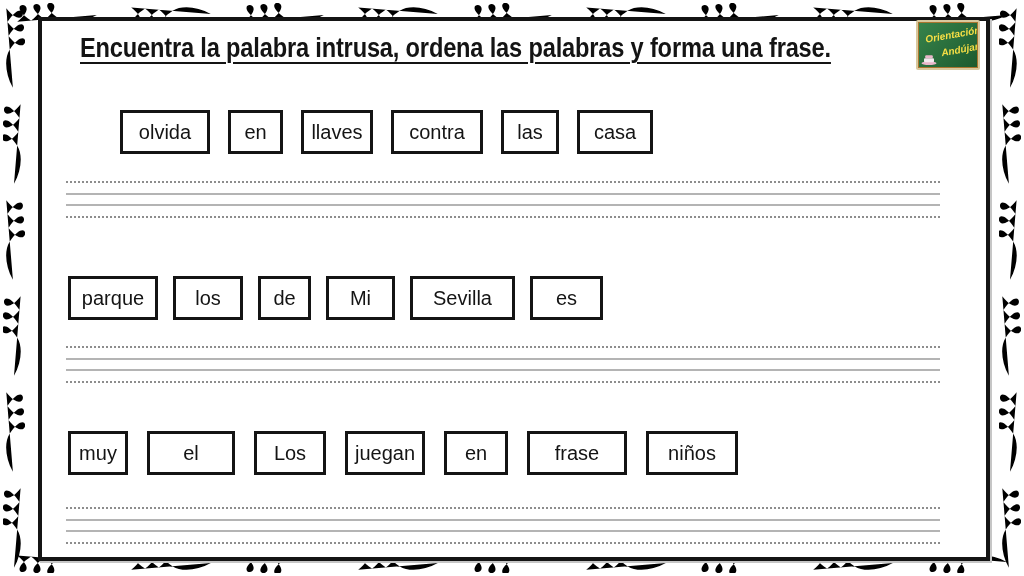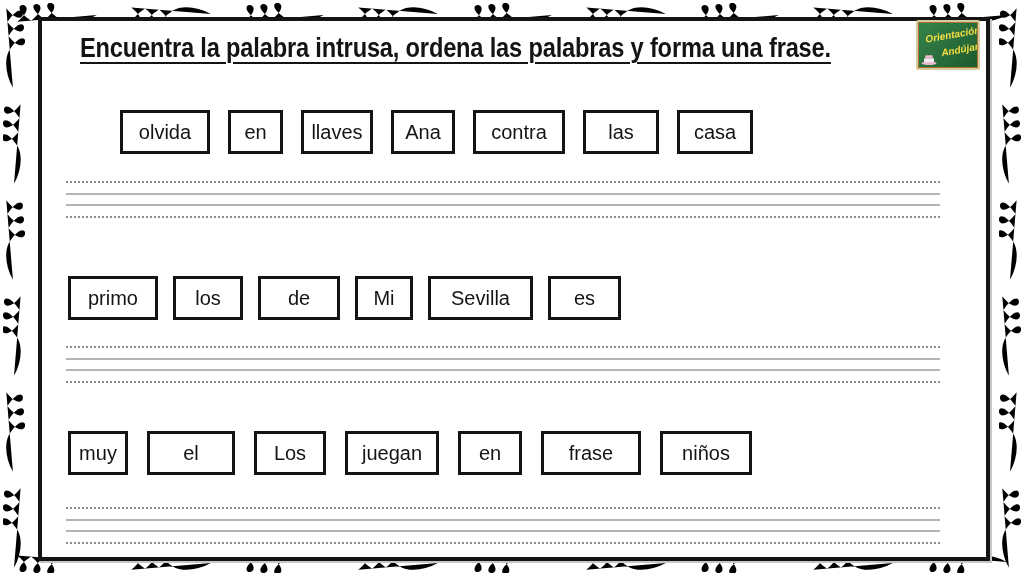--- a/index.html
+++ b/index.html
@@ -179,54 +179,53 @@
         <rect x="3" y="5.2" width="10" height="4" rx="1" fill="#f4ebf0"></rect>
         <rect x="4.2" y="2.2" width="7.6" height="3" rx="1" fill="#e9b7ca"></rect>
       </svg>
     </div>
   </div>
 
   <div class="row row1">
     <div class="wbox" style="width:90px">olvida</div>
     <div class="wbox" style="width:55px">en</div>
     <div class="wbox" style="width:72px">llaves</div>
-    <div class="wbox" style="width:64px">Ana</div>
     <div class="wbox" style="width:92px">contra</div>
-    <div class="wbox" style="width:76px">las</div>
+    <div class="wbox" style="width:58px">las</div>
     <div class="wbox" style="width:76px">casa</div>
   </div>
 
   <div class="lines g1">
     <div class="ln dot o0"></div>
     <div class="ln sol o1"></div>
     <div class="ln sol o2"></div>
     <div class="ln dot o3"></div>
   </div>
 
   <div class="row row2">
-    <div class="wbox" style="width:90px">primo</div>
+    <div class="wbox" style="width:90px">parque</div>
     <div class="wbox" style="width:70px">los</div>
-    <div class="wbox" style="width:82px">de</div>
-    <div class="wbox" style="width:58px">Mi</div>
+    <div class="wbox" style="width:53px">de</div>
+    <div class="wbox" style="width:69px">Mi</div>
     <div class="wbox" style="width:105px">Sevilla</div>
     <div class="wbox" style="width:73px">es</div>
   </div>
 
   <div class="lines g2">
     <div class="ln dot o0"></div>
     <div class="ln sol o1"></div>
     <div class="ln sol o2"></div>
     <div class="ln dot o3"></div>
   </div>
 
   <div class="row row3">
     <div class="wbox" style="width:60px">muy</div>
     <div class="wbox" style="width:88px">el</div>
     <div class="wbox" style="width:72px">Los</div>
-    <div class="wbox" style="width:94px">juegan</div>
+    <div class="wbox" style="width:80px">juegan</div>
     <div class="wbox" style="width:64px">en</div>
     <div class="wbox" style="width:100px">frase</div>
     <div class="wbox" style="width:92px">niños</div>
   </div>
 
   <div class="lines g3">
     <div class="ln dot o0"></div>
     <div class="ln sol o1"></div>
     <div class="ln sol o2"></div>
     <div class="ln dot o3"></div>

